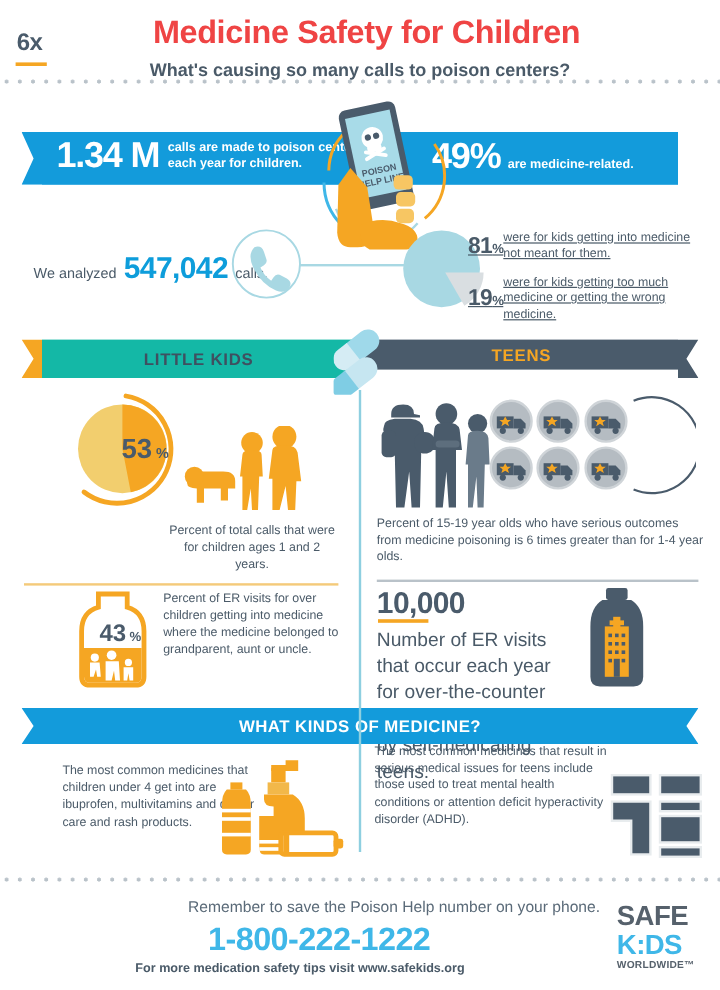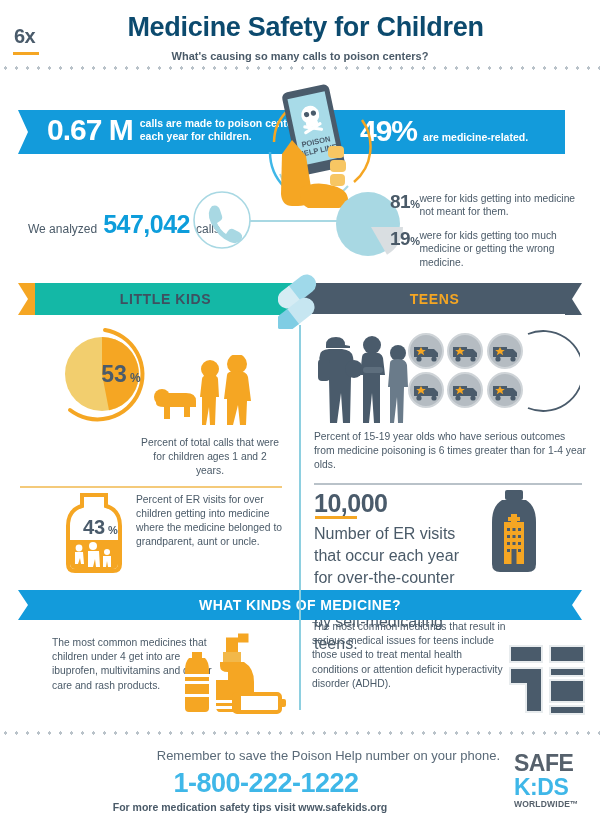--- a/index.html
+++ b/index.html
@@ -11,28 +11,28 @@
     position:relative;
     overflow:hidden;
   }
   .page { position:relative; width:600px; height:825px; }
 
   
   .title {
     text-align:center;
     font-size:27px;
     font-weight:bold;
-    color:#0c4a6e;
+    color:#ef4444;
     letter-spacing:-0.3px;
     padding-top:12px;
     margin-left:11px;
   }
   .subtitle {
     text-align:center;
-    font-size:11px;
+    font-size:15px;
     font-weight:bold;
     color:#4a5a68;
     padding-top:7px;
   }
   .dotline {
     position:absolute;
     left:0; width:600px; height:4px;
     background-image:radial-gradient(circle, #b9c2c9 1.6px, rgba(0,0,0,0) 1.7px);
     background-size:11px 4px;
     background-repeat:repeat-x;
@@ -63,30 +63,30 @@
     position:absolute; left:28px; top:210px;
     display:flex; align-items:baseline;
     font-size:12px; color:#4a5a68;
   }
   .analyzed .num { font-size:25px; font-weight:bold; color:#0d9ddb; margin:0 6px; letter-spacing:-0.5px; }
   .phone-circle { position:absolute; left:192px; top:190px; width:60px; height:60px; }
   .connector { position:absolute; left:250px; top:220px; width:88px; height:2px; background:#a8d8e3; }
 
   .piechart { position:absolute; left:332px; top:188px; width:76px; height:76px; }
   .pie-labels { position:absolute; left:390px; top:192px; width:200px; }
-  .pie-row { display:flex; align-items:flex-start; margin-bottom:7px; }
+  .pie-row { display:flex; align-items:center; margin-bottom:7px;text-decoration:underline; }
   .pie-pct { font-size:19px; font-weight:bold; color:#4a5a68; width:38px; line-height:1; letter-spacing:-0.5px;}
   .pie-pct span { font-size:11px; }
   .pie-txt { font-size:10.3px; line-height:1.3; color:#4a5a68; }
 
   
   #banner-kids { left:18px; top:283px; width:278px; height:32px; }
   #banner-kids .body { background:#14b8a6; width:261px; justify-content:center; }
   #banner-kids .label { color:#3f5060; font-size:14px; font-weight:bold; letter-spacing:0.6px; }
-  #banner-teens { left:304px; top:283px; width:278px; height:31px; }
+  #banner-teens { left:304px; top:283px; width:278px; height:25px; }
   #banner-teens .body { background:#4a5b6b; width:261px; justify-content:center; }
   #banner-teens .label { color:#f5a623; font-size:14px; font-weight:bold; letter-spacing:0.6px; }
 
   .capsule-art { position:absolute; left:278px; top:273px; width:46px; height:56px; }
   .vdivider { position:absolute; left:299px; top:325px; width:2px; height:255px; background:#8ecfe0; }
 
   
   .pie53 { position:absolute; left:52px; top:322px; width:106px; height:106px; }
   .kidsilh { position:absolute; left:148px; top:355px; width:110px; height:72px; }
   .cap-left { position:absolute; left:140px; top:436px; width:140px; font-size:10.3px; line-height:1.35; color:#4a5a68;text-align:center; }
@@ -139,21 +139,21 @@
   <div class="dotline" id="dot-top"></div>
 
   <div class="ribbon" id="banner-main">
     <div class="tail-l">
       <svg width="17" height="44" viewBox="0 0 17 44">
           <path d="M0 0 L17 0 L17 44 L0 44 L10 22 Z" fill="#139bdb"></path>
         </svg>
     </div>
     <div class="body">
       <div class="stat1">
-        <div class="big-num">0.67 M</div>
+        <div class="big-num">1.34 M</div>
         <div class="txt">
           <div>calls are made to poison centers</div>
           <div>each year for children.</div>
         </div>
       </div>
       <div class="stat2">
         <div class="big-num">49%</div>
         <div class="txt">are medicine-related.</div>
       </div>
     </div>

